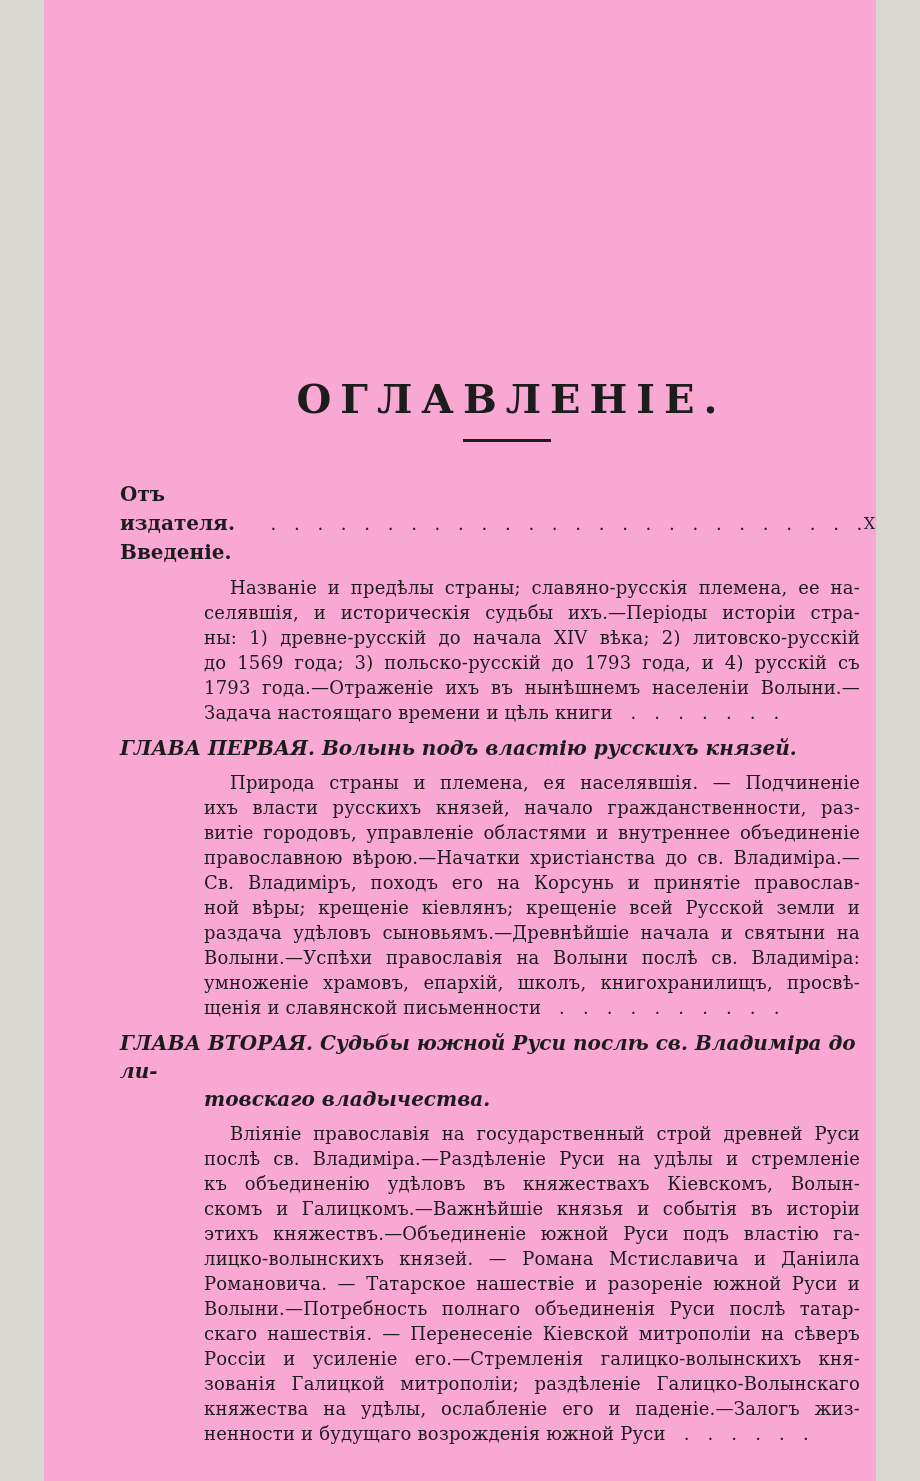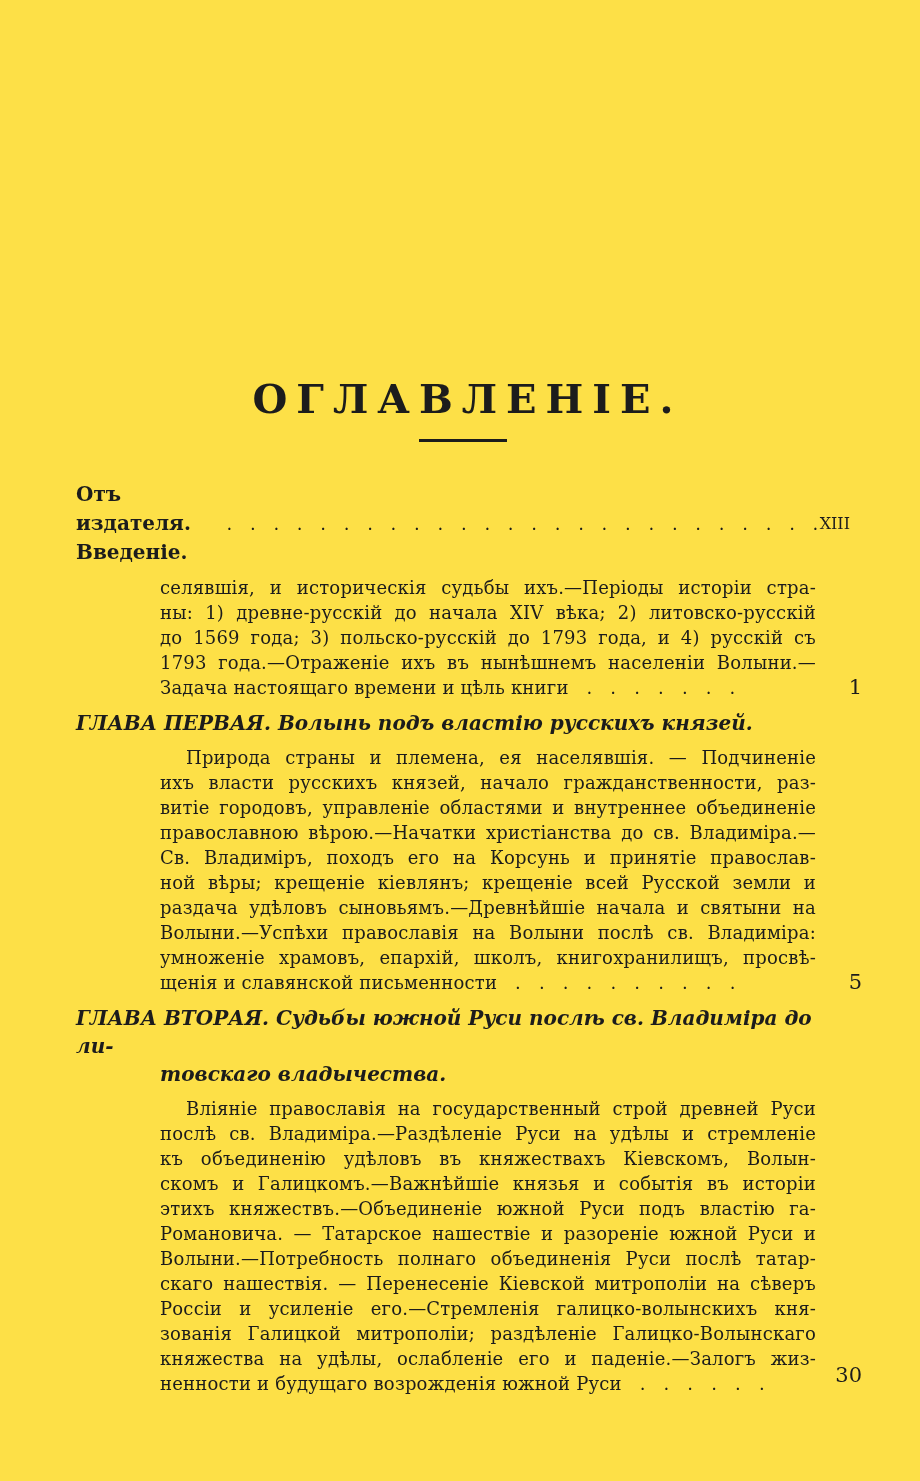--- a/index.html
+++ b/index.html
@@ -1,19 +1,19 @@
 <!DOCTYPE html>
 <html><head>
 <meta charset="utf-8">
 <style>
   html, body { margin: 0; padding: 0; }
   body { background: #d9d7d1; }
   .sheet {
-    width: 920px; height: 1481px; margin: 0 auto;
-    background: #fde047; position: relative; overflow: hidden;
+    width: 832px; height: 1481px; margin: 0 auto;
+    background: #f9a8d4; position: relative; overflow: hidden;
     color: #1c1c1c;
     font-family: "DejaVu Serif", "Liberation Serif", serif;
   }
   .content { position: absolute; left: 76px; top: 376px; width: 774px; }
 
   .title {
     font-size: 40px; line-height: 46px; font-weight: bold;
     text-align: center; letter-spacing: 9px; padding-left: 9px;
   }
   .rule { width: 88px; height: 3px; background: #1c1c1c; margin: 17px auto 38px; }
@@ -59,20 +59,21 @@
       <span class="pagenum-inline">XIII</span>
     </div>
 
     <div class="toc-line">
       <span>Введеніе.</span>
       <span class="leader"></span>
       <span class="pagenum-inline"></span>
     </div>
 
     <div class="para">
+      <div class="pline first">Названіе и предѣлы страны; славяно-русскія племена, ее на-</div>
       <div class="pline">селявшія, и историческія судьбы ихъ.—Періоды исторіи стра-</div>
       <div class="pline">ны: 1) древне-русскій до начала XIV вѣка; 2) литовско-русскій</div>
       <div class="pline">до 1569 года; 3) польско-русскій до 1793 года, и 4) русскій съ</div>
       <div class="pline">1793 года.—Отраженіе ихъ въ нынѣшнемъ населеніи Волыни.—</div>
       <div class="pline last">
         <span>Задача настоящаго времени и цѣль книги</span>
         <span class="dots">. . . . . . .</span>
       </div>
       <span class="pagenum-abs">1</span>
     </div>
@@ -102,20 +103,21 @@
       <div class="hline">ГЛАВА ВТОРАЯ. Судьбы южной Руси послѣ св. Владиміра до ли-</div>
       <div class="hline hline-cont">товскаго владычества.</div>
     </div>
 
     <div class="para">
       <div class="pline first">Вліяніе православія на государственный строй древней Руси</div>
       <div class="pline">послѣ св. Владиміра.—Раздѣленіе Руси на удѣлы и стремленіе</div>
       <div class="pline">къ объединенію удѣловъ въ княжествахъ Кіевскомъ, Волын-</div>
       <div class="pline">скомъ и Галицкомъ.—Важнѣйшіе князья и событія въ исторіи</div>
       <div class="pline">этихъ княжествъ.—Объединеніе южной Руси подъ властію га-</div>
+      <div class="pline">лицко-волынскихъ князей. — Романа Мстиславича и Даніила</div>
       <div class="pline">Романовича. — Татарское нашествіе и разореніе южной Руси и</div>
       <div class="pline">Волыни.—Потребность полнаго объединенія Руси послѣ татар-</div>
       <div class="pline">скаго нашествія. — Перенесеніе Кіевской митрополіи на сѣверъ</div>
       <div class="pline">Россіи и усиленіе его.—Стремленія галицко-волынскихъ кня-</div>
       <div class="pline">зованія Галицкой митрополіи; раздѣленіе Галицко-Волынскаго</div>
       <div class="pline">княжества на удѣлы, ослабленіе его и паденіе.—Залогъ жиз-</div>
       <div class="pline last">
         <span>ненности и будущаго возрожденія южной Руси</span>
         <span class="dots">. . . . . .</span>
       </div>

